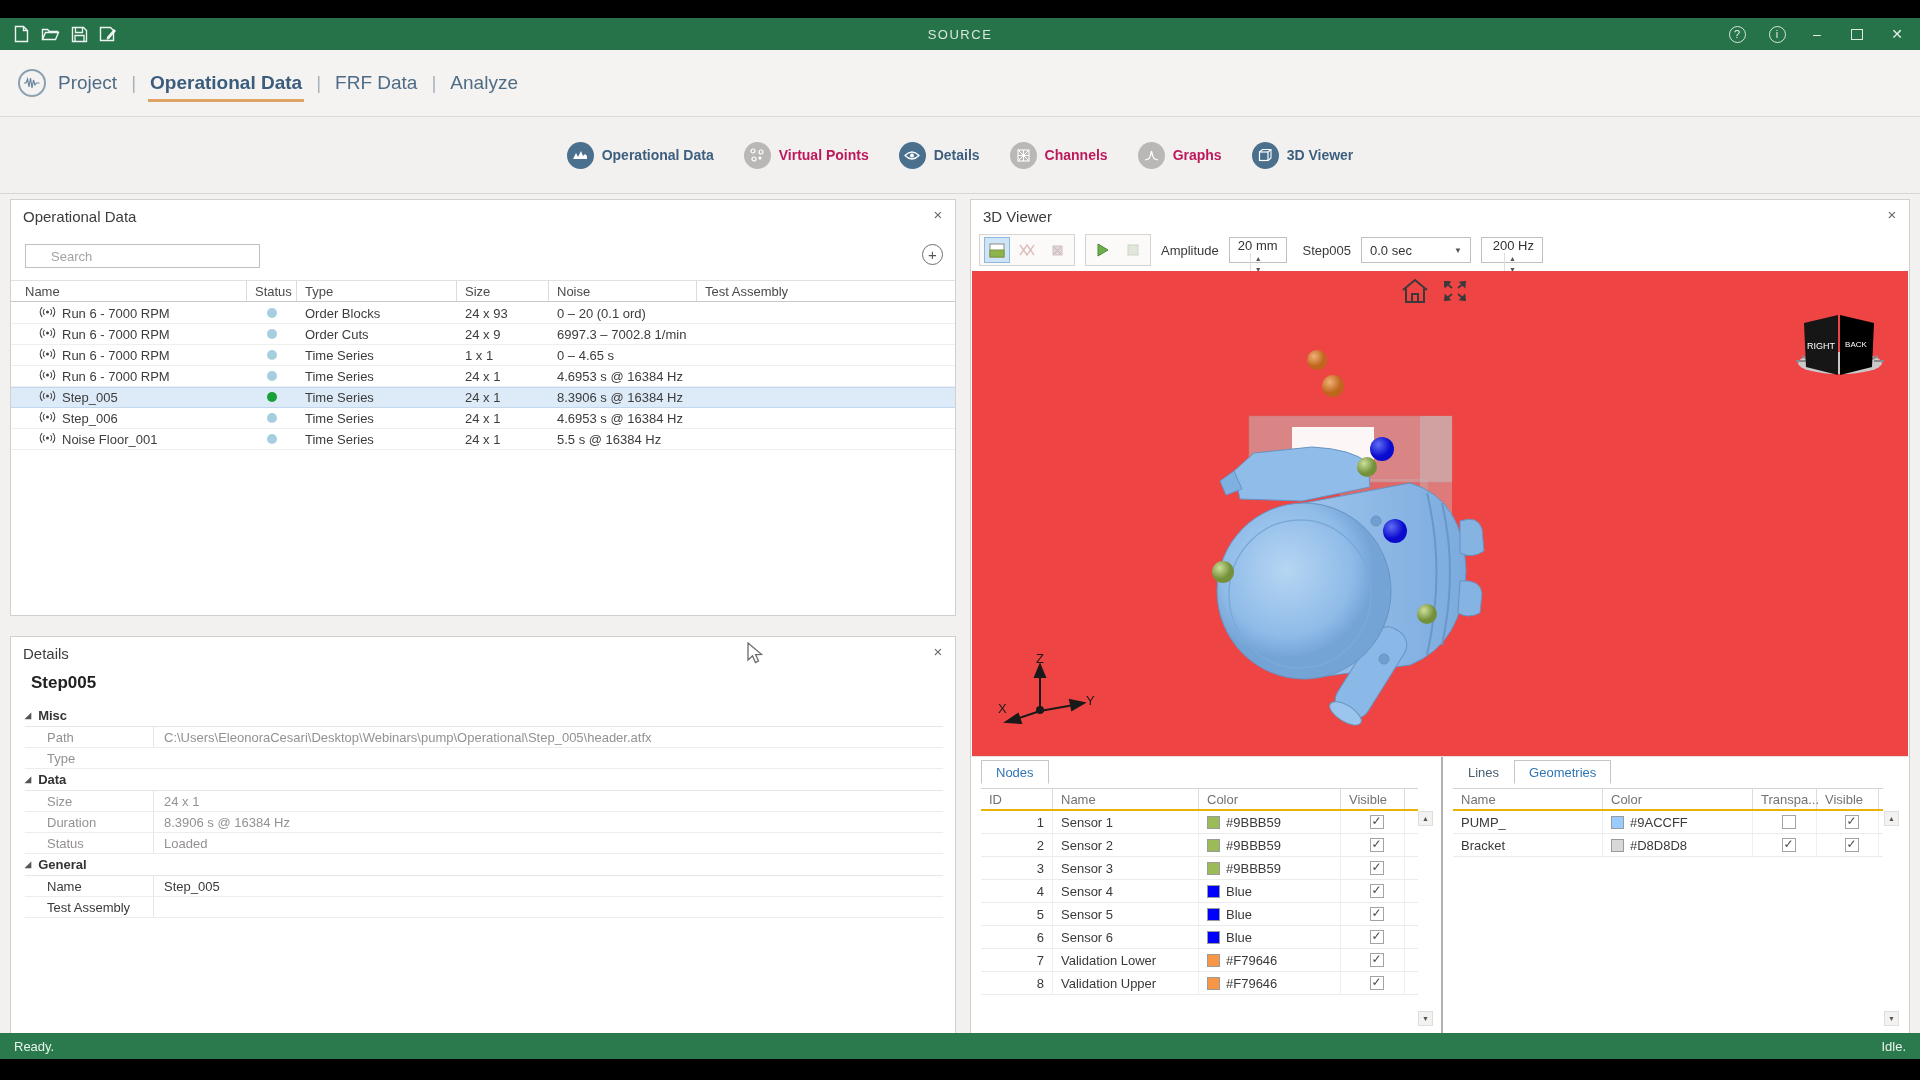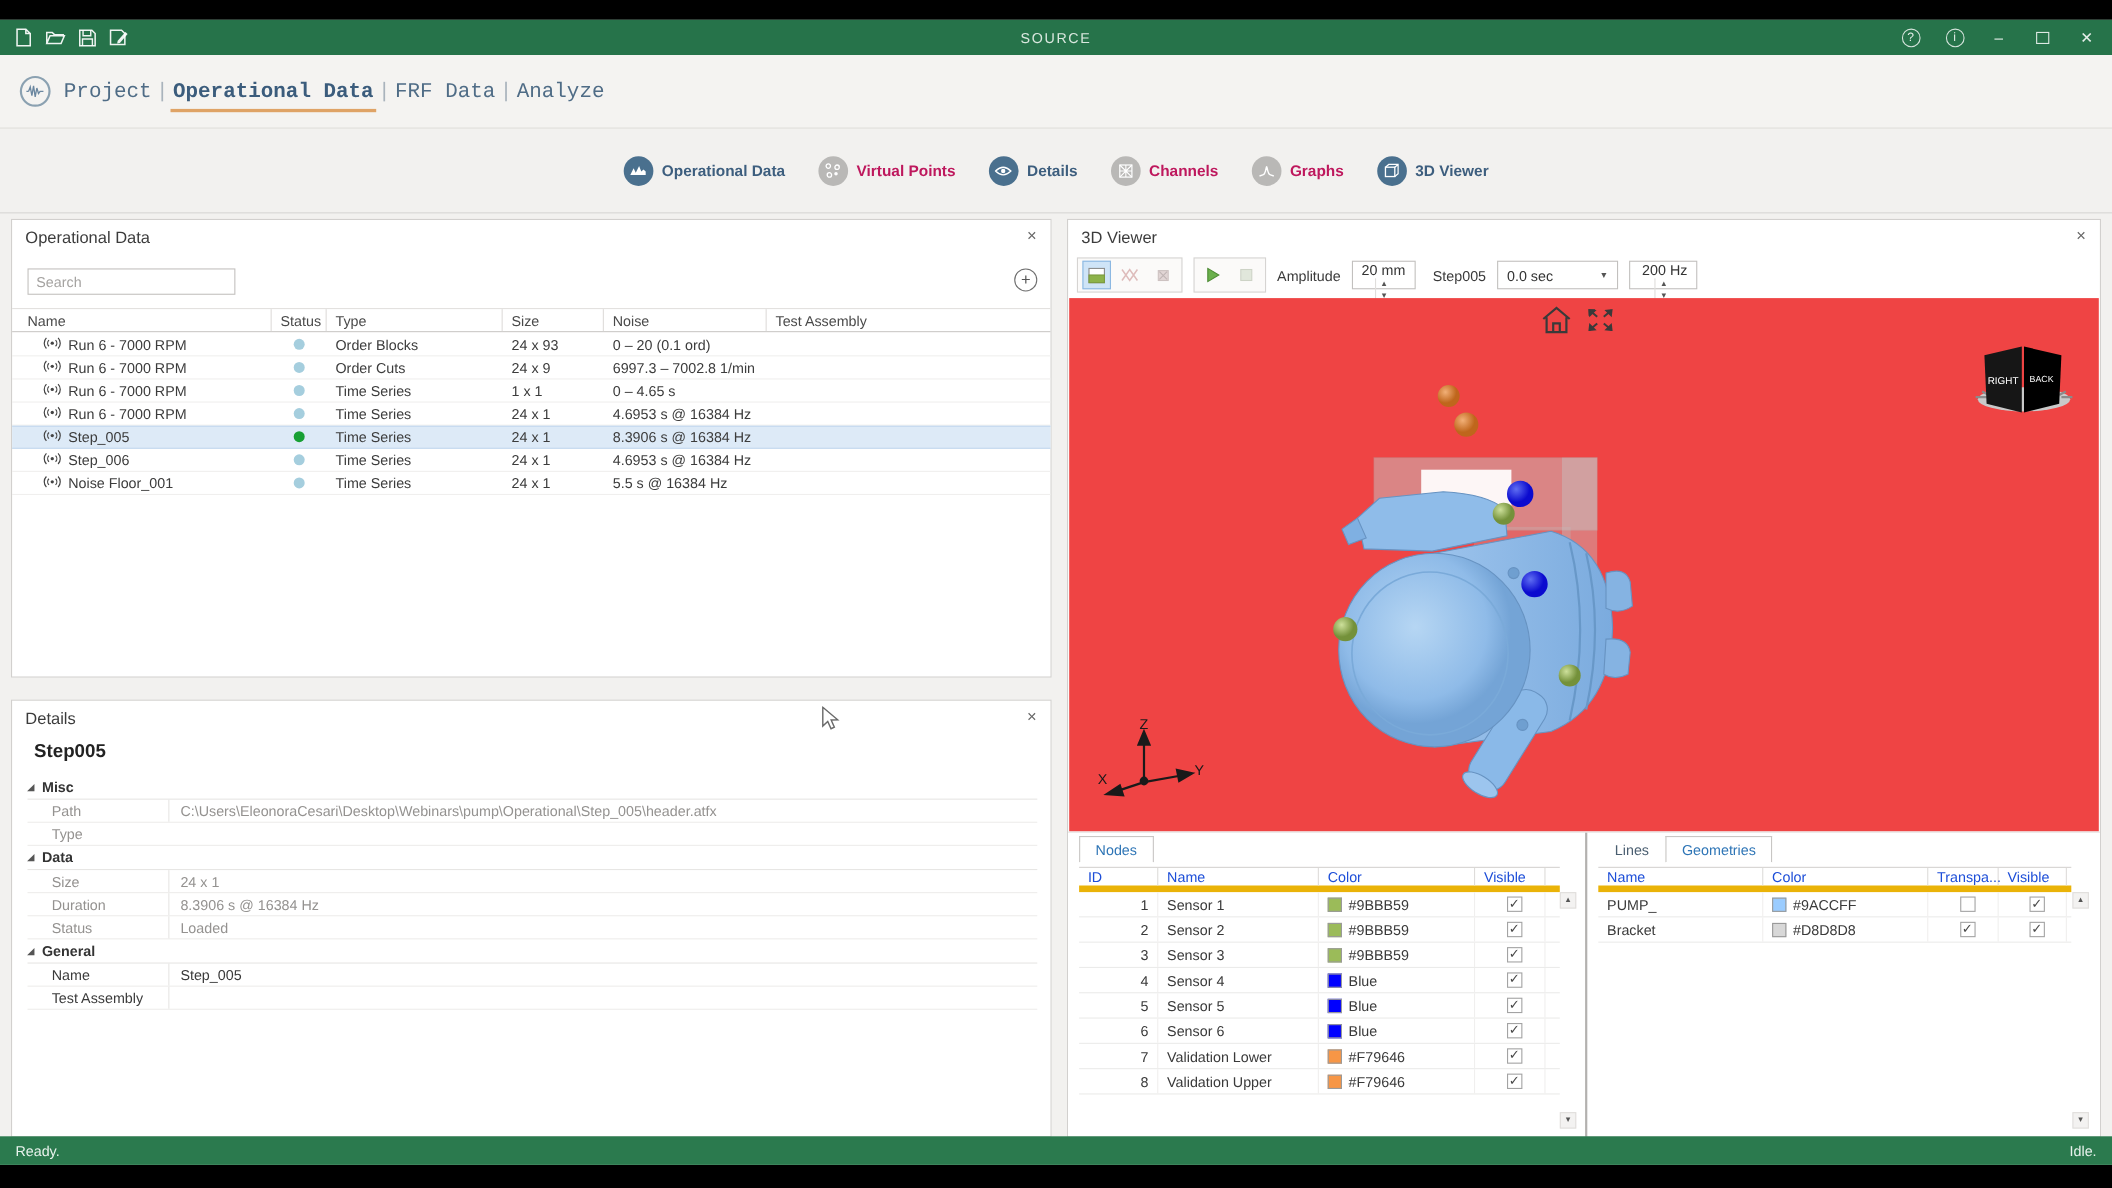--- a/index.html
+++ b/index.html
@@ -13,41 +13,41 @@
   .tb-icon { width:22px; height:22px; display:flex; align-items:center; justify-content:center; cursor:pointer; }
   #tb-title { position:absolute; left:0; right:0; text-align:center; color:#d9e7de; font-size:13px; letter-spacing:1.5px; }
   .tb-right { position:absolute; right:6px; top:0; height:32px; display:flex; align-items:center; gap:6px; }
   .winbtn { width:34px; height:26px; color:rgba(255,255,255,.88); display:flex; align-items:center; justify-content:center; font-size:14px; cursor:pointer; }
   .winbtn .circ { width:17px; height:17px; border:1px solid rgba(255,255,255,.8); border-radius:50%; font-size:11px; display:flex; align-items:center; justify-content:center; }
   .winbtn .sq { width:12px; height:11px; border:1px solid rgba(255,255,255,.85); display:block; }
 
   
   #navbar { position:absolute; left:0; top:32px; width:1920px; height:67px; background:#f4f3f1; border-bottom:1px solid #dcdad8; display:flex; align-items:center; }
   #logo { width:28px; height:28px; border:2px solid #8ba1b1; border-radius:50%; margin-left:18px; display:flex; align-items:center; justify-content:center; }
-  .nav-items { display:flex; align-items:center; gap:2px; margin-left:10px; font-size:19px; color:#4f6c86;font-family:Liberation Mono, monospace; }
+  .nav-items { display:flex; align-items:center; gap:12px; margin-left:10px; font-size:19px; color:#4f6c86; }
   .nav-item { cursor:pointer; position:relative; padding:4px 2px; }
   .nav-item.active { font-weight:bold; color:#3b5c7c; }
   .nav-item.active::after { content:""; position:absolute; left:0; right:0; bottom:-4px; height:3px; background:#dfa366; }
   .nav-sep { color:#a9b3bc; font-size:19px; }
 
   
   #ribbon { position:absolute; left:0; top:99px; width:1920px; height:77px; border-bottom:1px solid #d8d6d4; display:flex; align-items:center; justify-content:center; gap:30px; background:#f2f1ef; }
   .rb-item { display:flex; align-items:center; gap:8px; cursor:pointer; }
   .rb-circle { width:27px; height:27px; border-radius:50%; background:#4a708e; display:flex; align-items:center; justify-content:center; }
   .rb-label { font-size:14px; font-weight:bold; color:#3d5e7e; }
   .rb-item.disabled .rb-circle { background:#b9b8b6; }
   .rb-item.disabled .rb-label { color:#be185d; }
 
   
   .panel { position:absolute; background:#fff; border:1px solid #d2d0ce; }
   .panel-title { position:absolute; left:12px; top:8px; font-size:15px; color:#3c3c3c; }
   .panel-close { position:absolute; top:6px; right:8px; width:18px; height:18px; font-size:15px; color:#666; text-align:center; line-height:18px; cursor:pointer; }
 
   #op-panel { left:10px; top:181px; width:946px; height:417px; }
-  #search-box { position:absolute; left:14px; top:44px; width:189px; height:24px; border:1px solid #c3c1bf; font-size:13px; color:#0f766e; padding:0 7px; background:#fff; outline:none; }
+  #search-box { position:absolute; left:14px; top:44px; width:235px; height:24px; border:1px solid #c3c1bf; font-size:13px; color:#0f766e; padding:0 25px; background:#fff; outline:none; }
   #search-box::placeholder { color:#a5a3a1; }
   #add-btn { position:absolute; right:12px; top:44px; width:21px; height:21px; border:1px solid #6e6e6e; border-radius:50%; color:#555; font-size:15px; text-align:center; line-height:19px; cursor:pointer; background:#fff; }
 
   .op-grid { display:grid; grid-template-columns:236px 50px 160px 92px 148px 1fr; align-items:center; }
   #op-header { position:absolute; left:0; top:80px; width:100%; height:22px; font-size:13px; color:#4a4a4a; border-bottom:1px solid #cbc9c7; border-top:1px solid #e3e1df; }
   #op-header > div { padding-left:8px; border-right:1px solid #dedcda; height:100%; display:flex; align-items:center; }
   #op-header > div:first-child { padding-left:14px; }
   #op-header > div:last-child { border-right:none; }
   #op-rows { position:absolute; left:0; top:103px; width:100%; }
   .op-row { height:21px; font-size:13px; color:#3c3c3c; border-bottom:1px solid #f0efee; cursor:pointer; }
@@ -82,21 +82,21 @@
   .dropdown { display:flex; align-items:center; justify-content:space-between; border:1px solid #c2c0be; background:#fff; height:26px; width:110px; padding:0 8px; font-size:13px; color:#333; cursor:pointer; }
   .dd-arrow { font-size:8px; color:#555; }
 
   #scene { position:absolute; left:1px; top:71px; width:936px; height:485px; background:#ef4444; cursor:default; }
 
   
   #vw-bottom { position:absolute; left:0; top:556px; width:938px; height:277px; background:#fff; border-top:1px solid #e4e2e0; }
   .vtab-strip { position:absolute; top:3px; height:24px; display:flex; font-size:13px; }
   .vtab { padding:4px 14px; cursor:pointer; color:#4a5e70; border:1px solid transparent; }
   .vtab.active { color:#2e75b6; background:#fff; border:1px solid #c8c6c4; border-bottom:1px solid #fff; }
-  .tbl-header { font-size:13px; color:#1d4ed8; border-top:1px solid #d5d3d1; border-bottom:6px solid #eab308; height:23px; }
+  .tbl-header { font-size:13px; color:#737373; border-top:1px solid #d5d3d1; border-bottom:2px solid #eab308; height:23px; }
   .tbl-header > div { padding-left:8px; border-right:1px solid #dedcda; height:100%; display:flex; align-items:center; }
   .nd-grid { display:grid; grid-template-columns:72px 146px 142px 64px; align-items:center; }
   .geo-grid { display:grid; grid-template-columns:150px 150px 64px 62px; align-items:center; }
   .t-row { height:23px; font-size:13px; color:#3a3a3a; border-bottom:1px solid #ebebea; }
   .t-row > div { padding-left:8px; border-right:1px solid #f0efee; height:100%; display:flex; align-items:center; }
   .cell-id { justify-content:flex-end; padding-right:8px; }
   .swatch { width:13px; height:13px; border:1px solid #9a9a9a; margin-right:6px; flex:none; }
   .cb { width:14px; height:14px; border:1px solid #a3a3a3; background:#fff; margin:0 auto; position:relative; cursor:pointer; }
   .cb.checked::after { content:"✓"; position:absolute; left:1px; top:-2px; font-size:12px; color:#4a4a4a; }
   .scrollcol { position:absolute; width:15px; }

